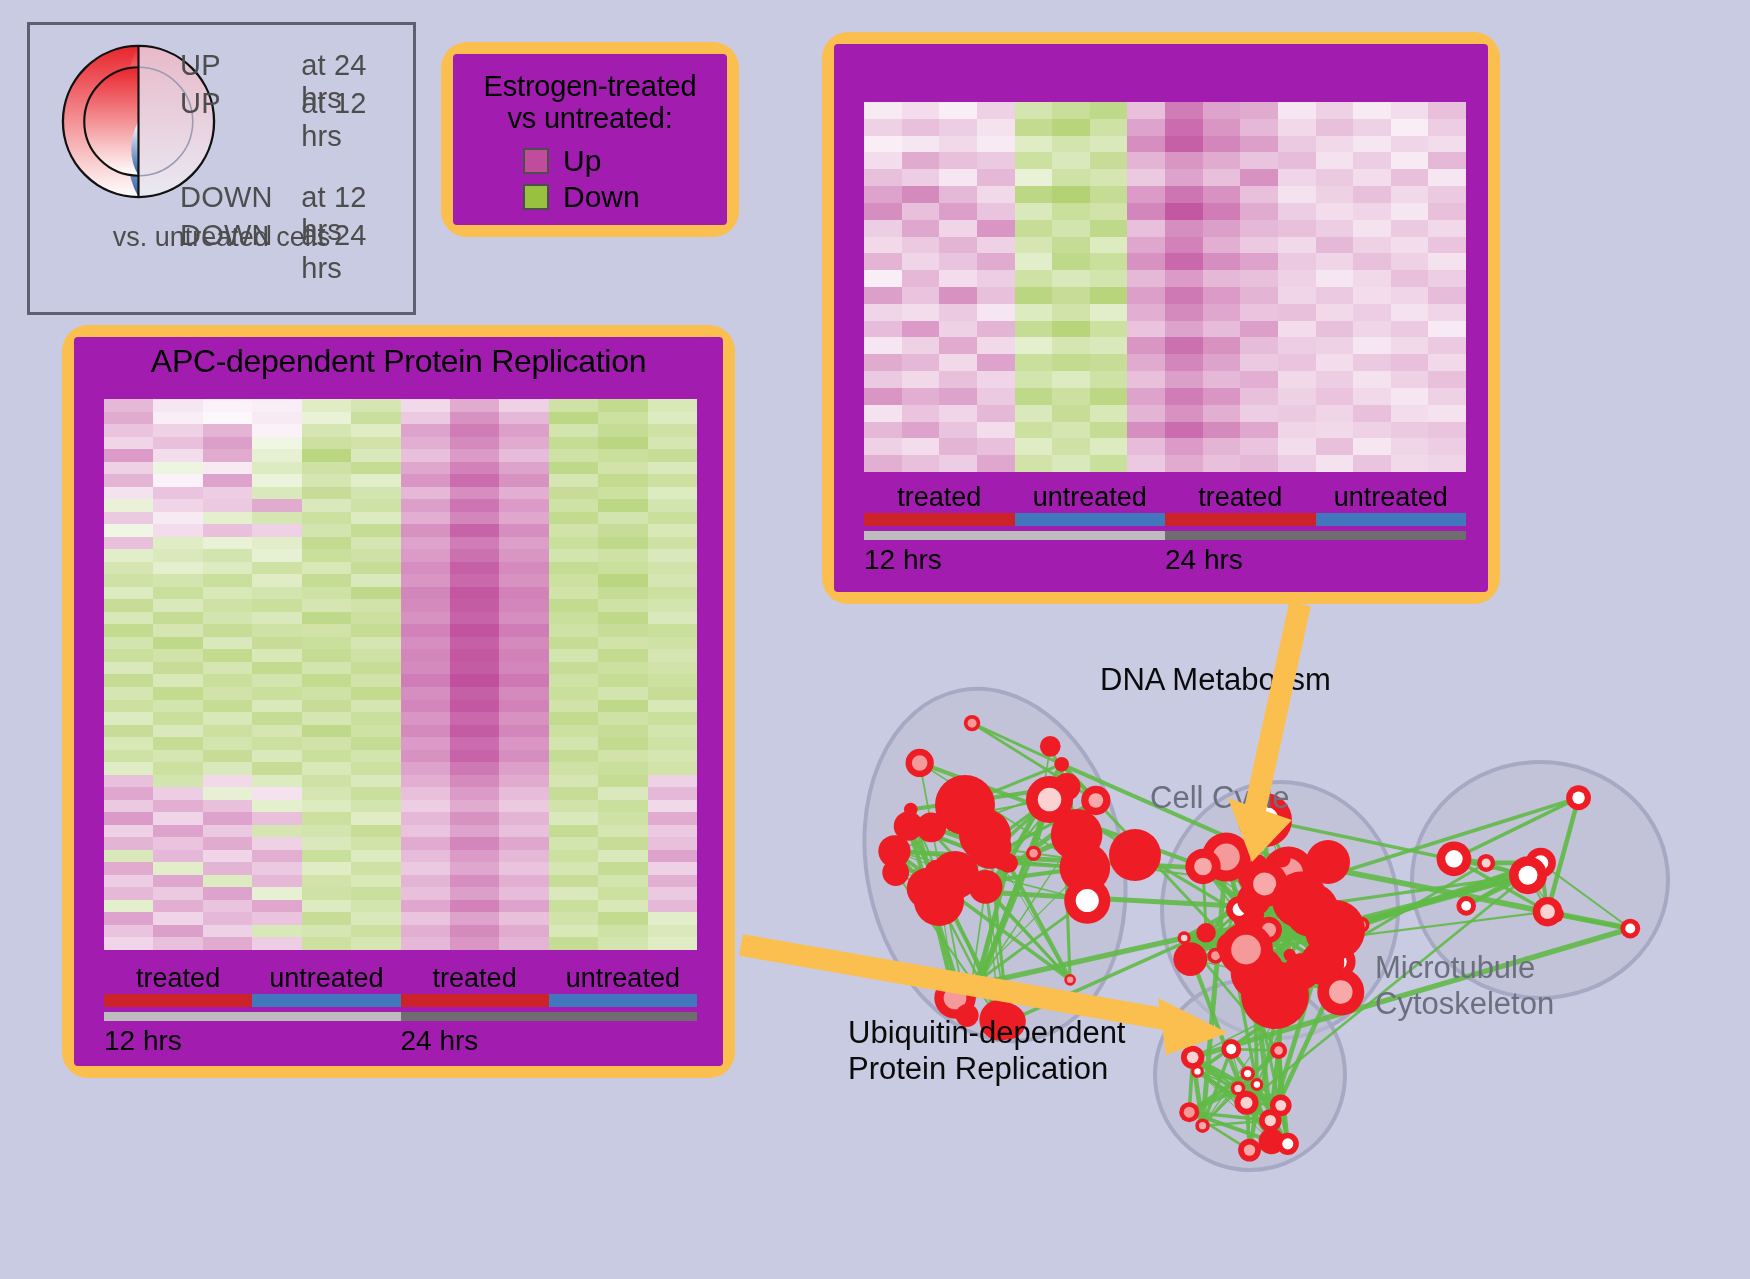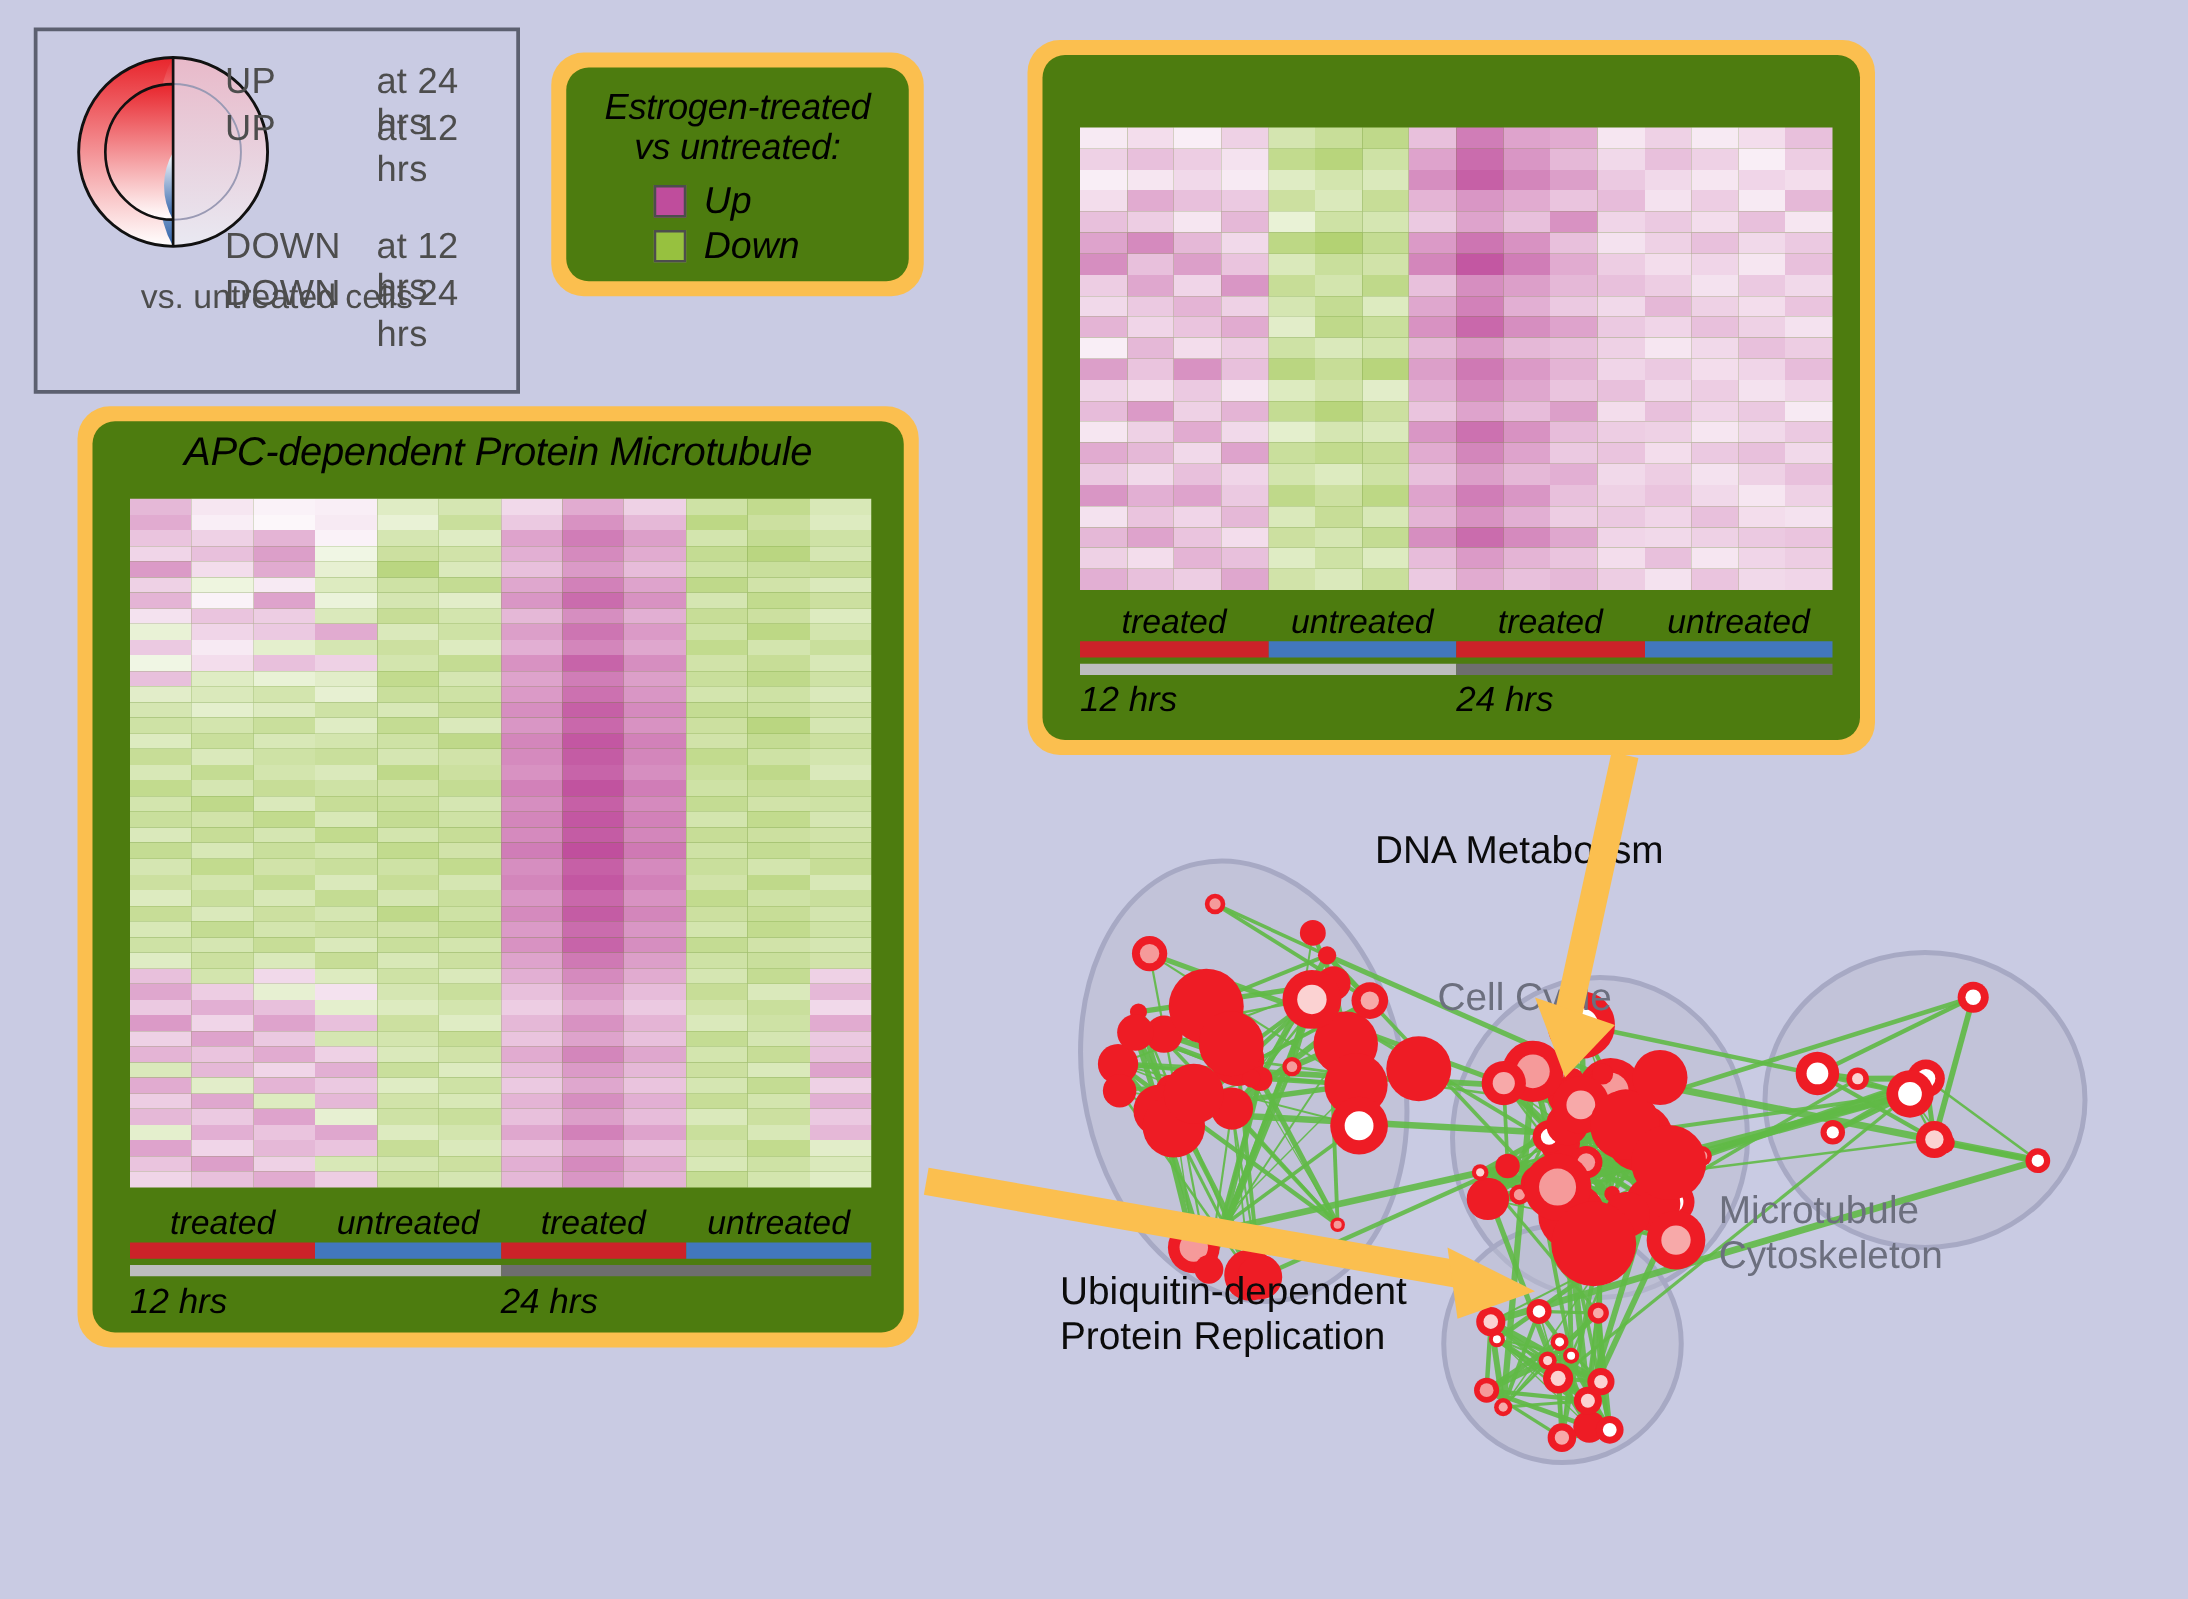--- a/index.html
+++ b/index.html
@@ -26,22 +26,22 @@
     position:absolute;left:0;right:0;top:196px;text-align:center;
     color:#4d4d4d;font-size:27px;line-height:1.22;
   }
 
   
   .panel{
     position:absolute;background:#fbbf4f;border-radius:26px;
     padding:12px;box-sizing:border-box;
   }
   .panel-inner{
-    width:100%;height:100%;background:#4d7c0f;border-radius:18px;
-    box-sizing:border-box;position:relative;overflow:hidden;font-style:italic;
+    width:100%;height:100%;background:#a21caf;border-radius:4px;
+    box-sizing:border-box;position:relative;overflow:hidden;
   }
 
   
   #legend-panel{left:441px;top:42px;width:298px;height:195px;}
   #legend-panel .panel-inner{padding:16px 18px 10px 18px;}
   .legend-title{
     font-size:29px;color:#000;text-align:center;line-height:1.12;
     letter-spacing:-.2px;
   }
   .legend-items{margin-top:8px;padding-left:52px;}
@@ -549,21 +549,21 @@
         <div class="time-labels">
           <span>12 hrs</span>
           <span>24 hrs</span>
         </div>
       </div>
     </div>
   </div>
 
   <div class="panel" id="apc-panel">
     <div class="panel-inner">
-      <div class="hm-title">APC-dependent Protein Microtubule</div>
+      <div class="hm-title">APC-dependent Protein Replication</div>
       <div class="hm-body" id="hm1-body" style="top:62px;left:30px;right:26px;height:551px;">
         <div class="hm-grid" id="hm1" style="height: 100%; grid-template-columns: repeat(12, 1fr); grid-template-rows: repeat(44, 1fr);">
             <div style="background: rgb(229, 184, 215);"></div>
             <div style="background: rgb(246, 230, 241);"></div>
             <div style="background: rgb(250, 242, 248);"></div>
             <div style="background: rgb(249, 238, 246);"></div>
             <div style="background: rgb(223, 236, 196);"></div>
             <div style="background: rgb(213, 230, 178);"></div>
             <div style="background: rgb(241, 217, 234);"></div>
             <div style="background: rgb(225, 171, 208);"></div>

